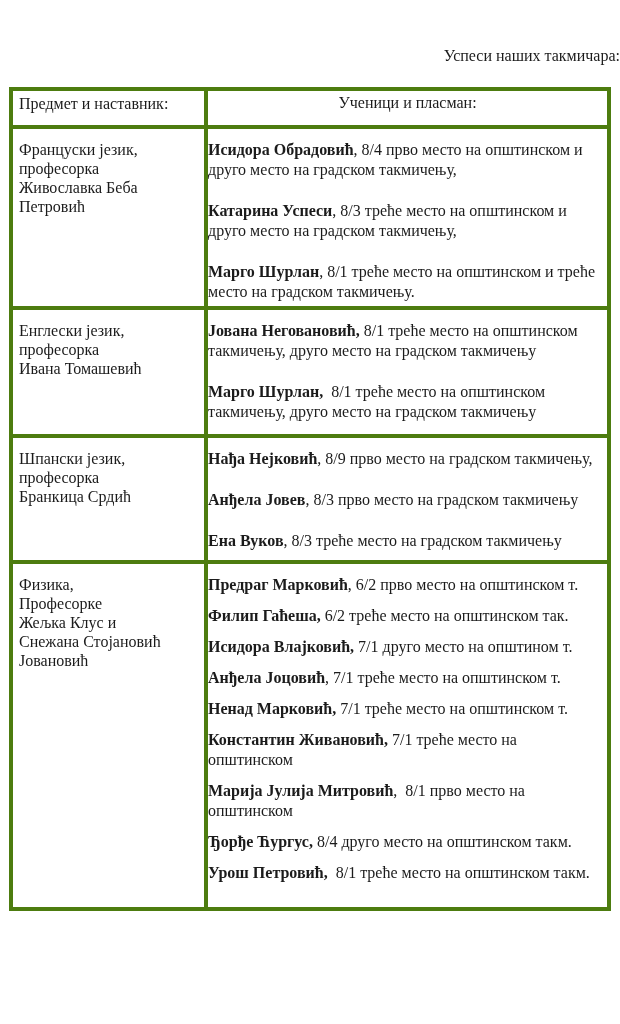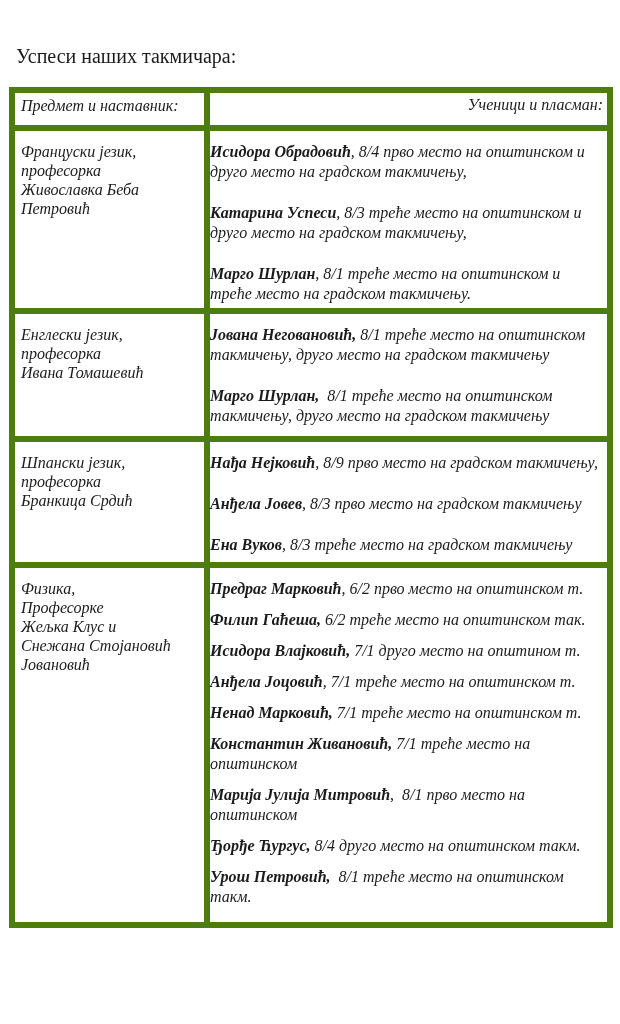--- a/index.html
+++ b/index.html
@@ -12,53 +12,53 @@
     height: 1024px;
     overflow: hidden;
     font-family: "Liberation Serif", serif;
     color: #1b1b1b;
     -webkit-font-smoothing: antialiased;
   }
   .page {
     padding-top: 46px;
   }
   .doc-title {
-    font-size: 20px;
+    font-size: 16px;
     font-weight: normal;
     margin: 0 0 0 16px;
     line-height: 20px;
+    text-align: right;
   }
   table.results {
     border-collapse: collapse;
     table-layout: fixed;
     width: 598px;
     margin: 21px 0 0 9px;
   }
   table.results th,
   table.results td {
-    border: 6px solid #4d7c0f;
+    border: 4px solid #4d7c0f;
     font-size: 16px;
     vertical-align: top;
-    font-style: italic;
   }
   col.c1 { width: 195px; }
   col.c2 { width: 403px; }
 
   
   tr.head-row { height: 38px; }
   th.h-left {
     font-weight: normal;
     text-align: left;
     vertical-align: top;
     padding: 3px 4px 3px 6px;
     line-height: 20px;
   }
   th.h-right {
     font-weight: normal;
-    text-align: right;
+    text-align: center;
     vertical-align: middle;
     padding: 2px 4px;
     line-height: 20px;
   }
 
   
   td.left-cell {
     padding: 11px 4px 4px 6px;
     line-height: 19px;
     white-space: pre-line;

